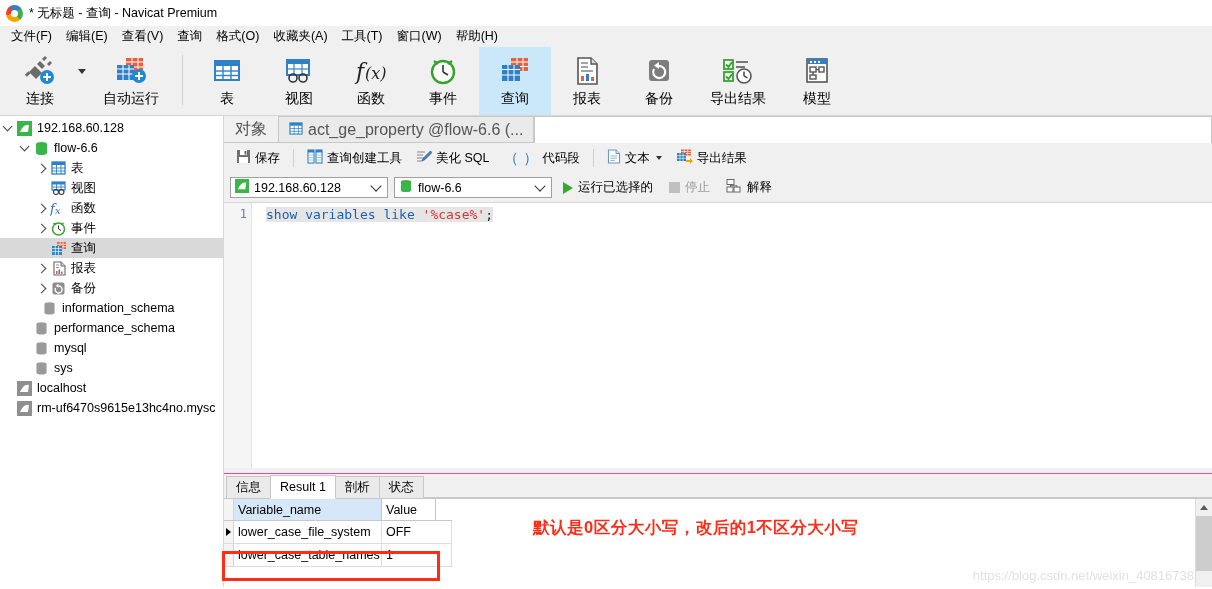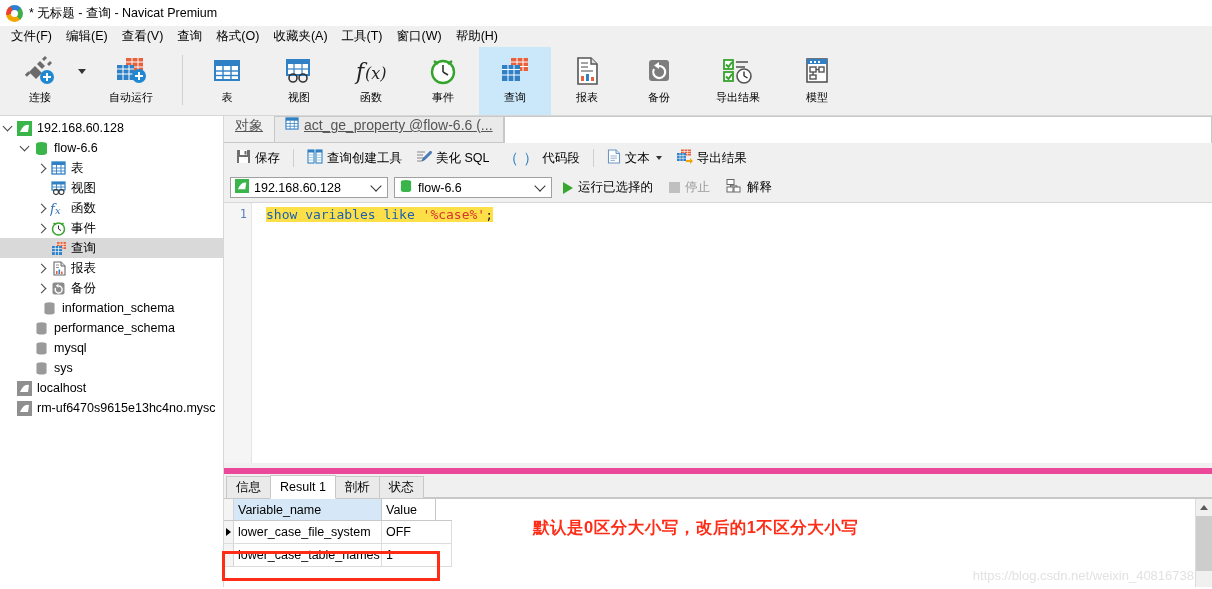--- a/index.html
+++ b/index.html
@@ -89,21 +89,21 @@
   }
   .tb-btn.wide { width: 86px; }
   .tb-btn.active { background: #cbe8fa; }
   .tb-ico {
     height: 34px;
     display: flex;
     align-items: center;
     justify-content: center;
   }
   .tb-lab {
-    font-size: 11px;
+    font-size: 14px;
     margin-top: 2px;
     white-space: nowrap;
   }
   .tb-sep {
     width: 1px;
     background: #d0d0d0;
     margin: 8px 8px 10px 8px;
   }
   .tb-caret {
     display: flex; align-items: center;
@@ -160,30 +160,30 @@
     height: 27px;
     background: #f0f0f0;
     display: flex;
     align-items: flex-end;
     border-bottom: 1px solid #c8c8c8;
     box-sizing: border-box;
   }
   .tab {
     height: 26px;
     display: flex;
+    align-items: center;
     padding: 0 10px;
-    font-size: 14px;
+    font-size: 16px;
     box-sizing: border-box;
     border: 1px solid transparent;
     border-bottom: none;
     color: #555;
     white-space: nowrap;
     cursor: default;
     gap: 5px;
-    text-decoration: underline;
   }
   .tab.obj { color:#555; }
   .tab.inactive {
     background: #f0f0f0;
     border-color: #c8c8c8;
     background: #eaeaea;
   }
   .tab.active {
     background: #ffffff;
     border-color: #c8c8c8;
@@ -296,30 +296,30 @@
     flex: none;
   }
   .code {
     flex: 1;
     padding: 4px 0 0 14px;
     font-family: "DejaVu Sans Mono", monospace;
     font-size: 13px;
     line-height: 16px;
     white-space: pre;
   }
-  .code .sel { background:#fde047; }
+  .code .sel { background:#e5e5e5; }
   .kw { color:#1a5fb4; }
   .str { color:#d83333; }
   .pn { color:#222; }
 
   
   .respanel {
     height: 113px;
     background: #f0f0f0;
-    border-top: 6px solid #ec4899;
+    border-top: 1px solid #ec4899;
     display: flex;
     flex-direction: column;
     flex: none;
   }
   .restabs {
     height: 24px;
     display: flex;
     align-items: flex-end;
     padding-left: 2px;
     box-sizing: border-box;

